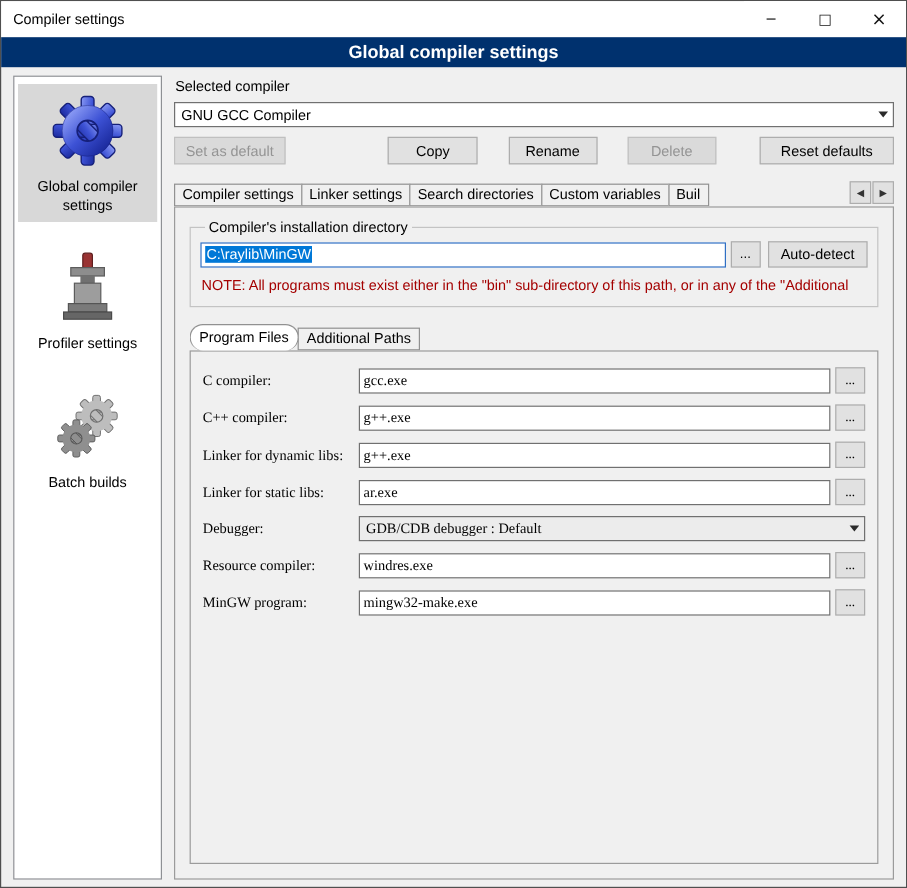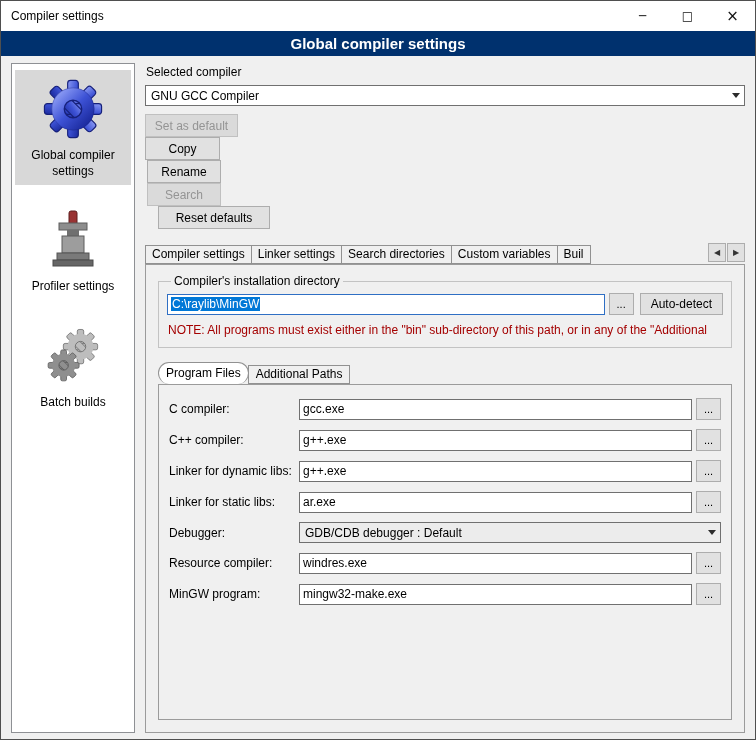--- a/index.html
+++ b/index.html
@@ -28,21 +28,21 @@
   .side-icon{height:64px;display:flex;align-items:center;justify-content:center;}
   
   .main{flex:1;display:flex;flex-direction:column;min-width:0;}
   .sec-label{font-size:12px;margin:2px 0 6px 1px;}
   .combo{height:21px;border:1px solid #707070;background:#fff;display:flex;align-items:center;
          font-size:12px;padding-left:5px;overflow:hidden;white-space:nowrap;}
   .combo .arrow-zone{margin-left:auto;width:17px;align-self:stretch;display:flex;align-items:center;justify-content:center;flex-shrink:0;}
   .tri-down{width:0;height:0;border-left:4px solid transparent;border-right:4px solid transparent;border-top:5px solid #2b2b2b;}
   .combo.gray{background:#ececec;}
   
-  .btn-row{display:flex;justify-content:center;margin-top:8px;flex-direction:column;}
+  .btn-row{display:flex;justify-content:space-between;margin-top:8px;}
   .btn{font-family:inherit;font-size:12px;height:23px;background:#e1e1e1;border:1px solid #adadad;padding:0 8px;}
   .btn.disabled{color:#949494;background:#dadada;border-color:#c0c0c0;}
   .w-setdefault{width:93px;margin-right:62px;}
   .w-copy{width:75px;}
   .w-rename{width:74px;margin-left:2px;}
   .w-delete{width:74px;margin-left:2px;}
   .w-reset{width:112px;margin-left:13px;}
   
   .tabstrip{display:flex;align-items:flex-end;margin-top:12px;height:23px;position:relative;
             padding-right:40px;overflow:hidden;flex-shrink:0;}
@@ -65,21 +65,21 @@
   .sel-text{background:var(--selection,#0078d7);color:#fff;padding:0 1px;}
   .browse-btn{width:25px;height:22px;font-size:11px;padding:0;flex-shrink:0;}
   .autodetect-btn{height:22px;padding:0 10px;margin-left:2px;flex-shrink:0;}
   .note{margin:8px 1px 2px;font-size:12px;color:var(--note,#a40000);white-space:nowrap;overflow:hidden;}
   
   .subtabstrip{display:flex;align-items:flex-end;height:22px;margin:2px 2px 0;flex-shrink:0;}
   .subtab{font-size:12px;height:19px;line-height:17px;padding:0 7px;background:#f0f0f0;
           border:1px solid #919191;white-space:nowrap;}
   .subtab + .subtab{margin-left:-1px;}
   .subtab.active{height:22px;line-height:20px;background:#fff;border-bottom:none;z-index:2;position:relative;border-radius:11px;}
-  .fields-panel{border:1px solid #9b9b9b;flex:1;margin:0 2px 2px;padding:13px 10px 10px;background:#f0f0f0;min-height:0;}
+  .fields-panel{border:1px solid #9b9b9b;flex:1;margin:0 2px 2px;padding:13px 10px 10px;background:#f0f0f0;min-height:0;font-family:Liberation Serif, serif;}
   .field-row{display:flex;align-items:center;margin-bottom:9px;}
   .flabel{width:130px;flex-shrink:0;font-size:12px;}
   .fvalue{flex:1;margin-right:4px;}
   .fcombo{flex:1;}
   
   .footer{display:flex;justify-content:flex-end;gap:9px;padding:6px 10px 9px;flex-shrink:0;}
   .footer .btn{height:24px;}
   .ok-btn{width:73px;}
   .cancel-btn{width:78px;}
 </style>
@@ -185,21 +185,21 @@
         <span>GNU GCC Compiler</span>
         <span class="arrow-zone">
             <span class="tri-down"></span>
           </span>
       </div>
 
       <div class="btn-row">
         <button class="btn disabled w-setdefault">Set as default</button>
         <button class="btn w-copy">Copy</button>
         <button class="btn w-rename">Rename</button>
-        <button class="btn disabled w-delete">Search</button>
+        <button class="btn disabled w-delete">Delete</button>
         <button class="btn w-reset">Reset defaults</button>
       </div>
 
       <div class="tabstrip">
         <div class="tab">Compiler settings</div>
         <div class="tab">Linker settings</div>
         <div class="tab">Search directories</div>
         <div class="tab">Custom variables</div>
         <div class="tab">Buil</div>
         <div class="tab-arrows">

